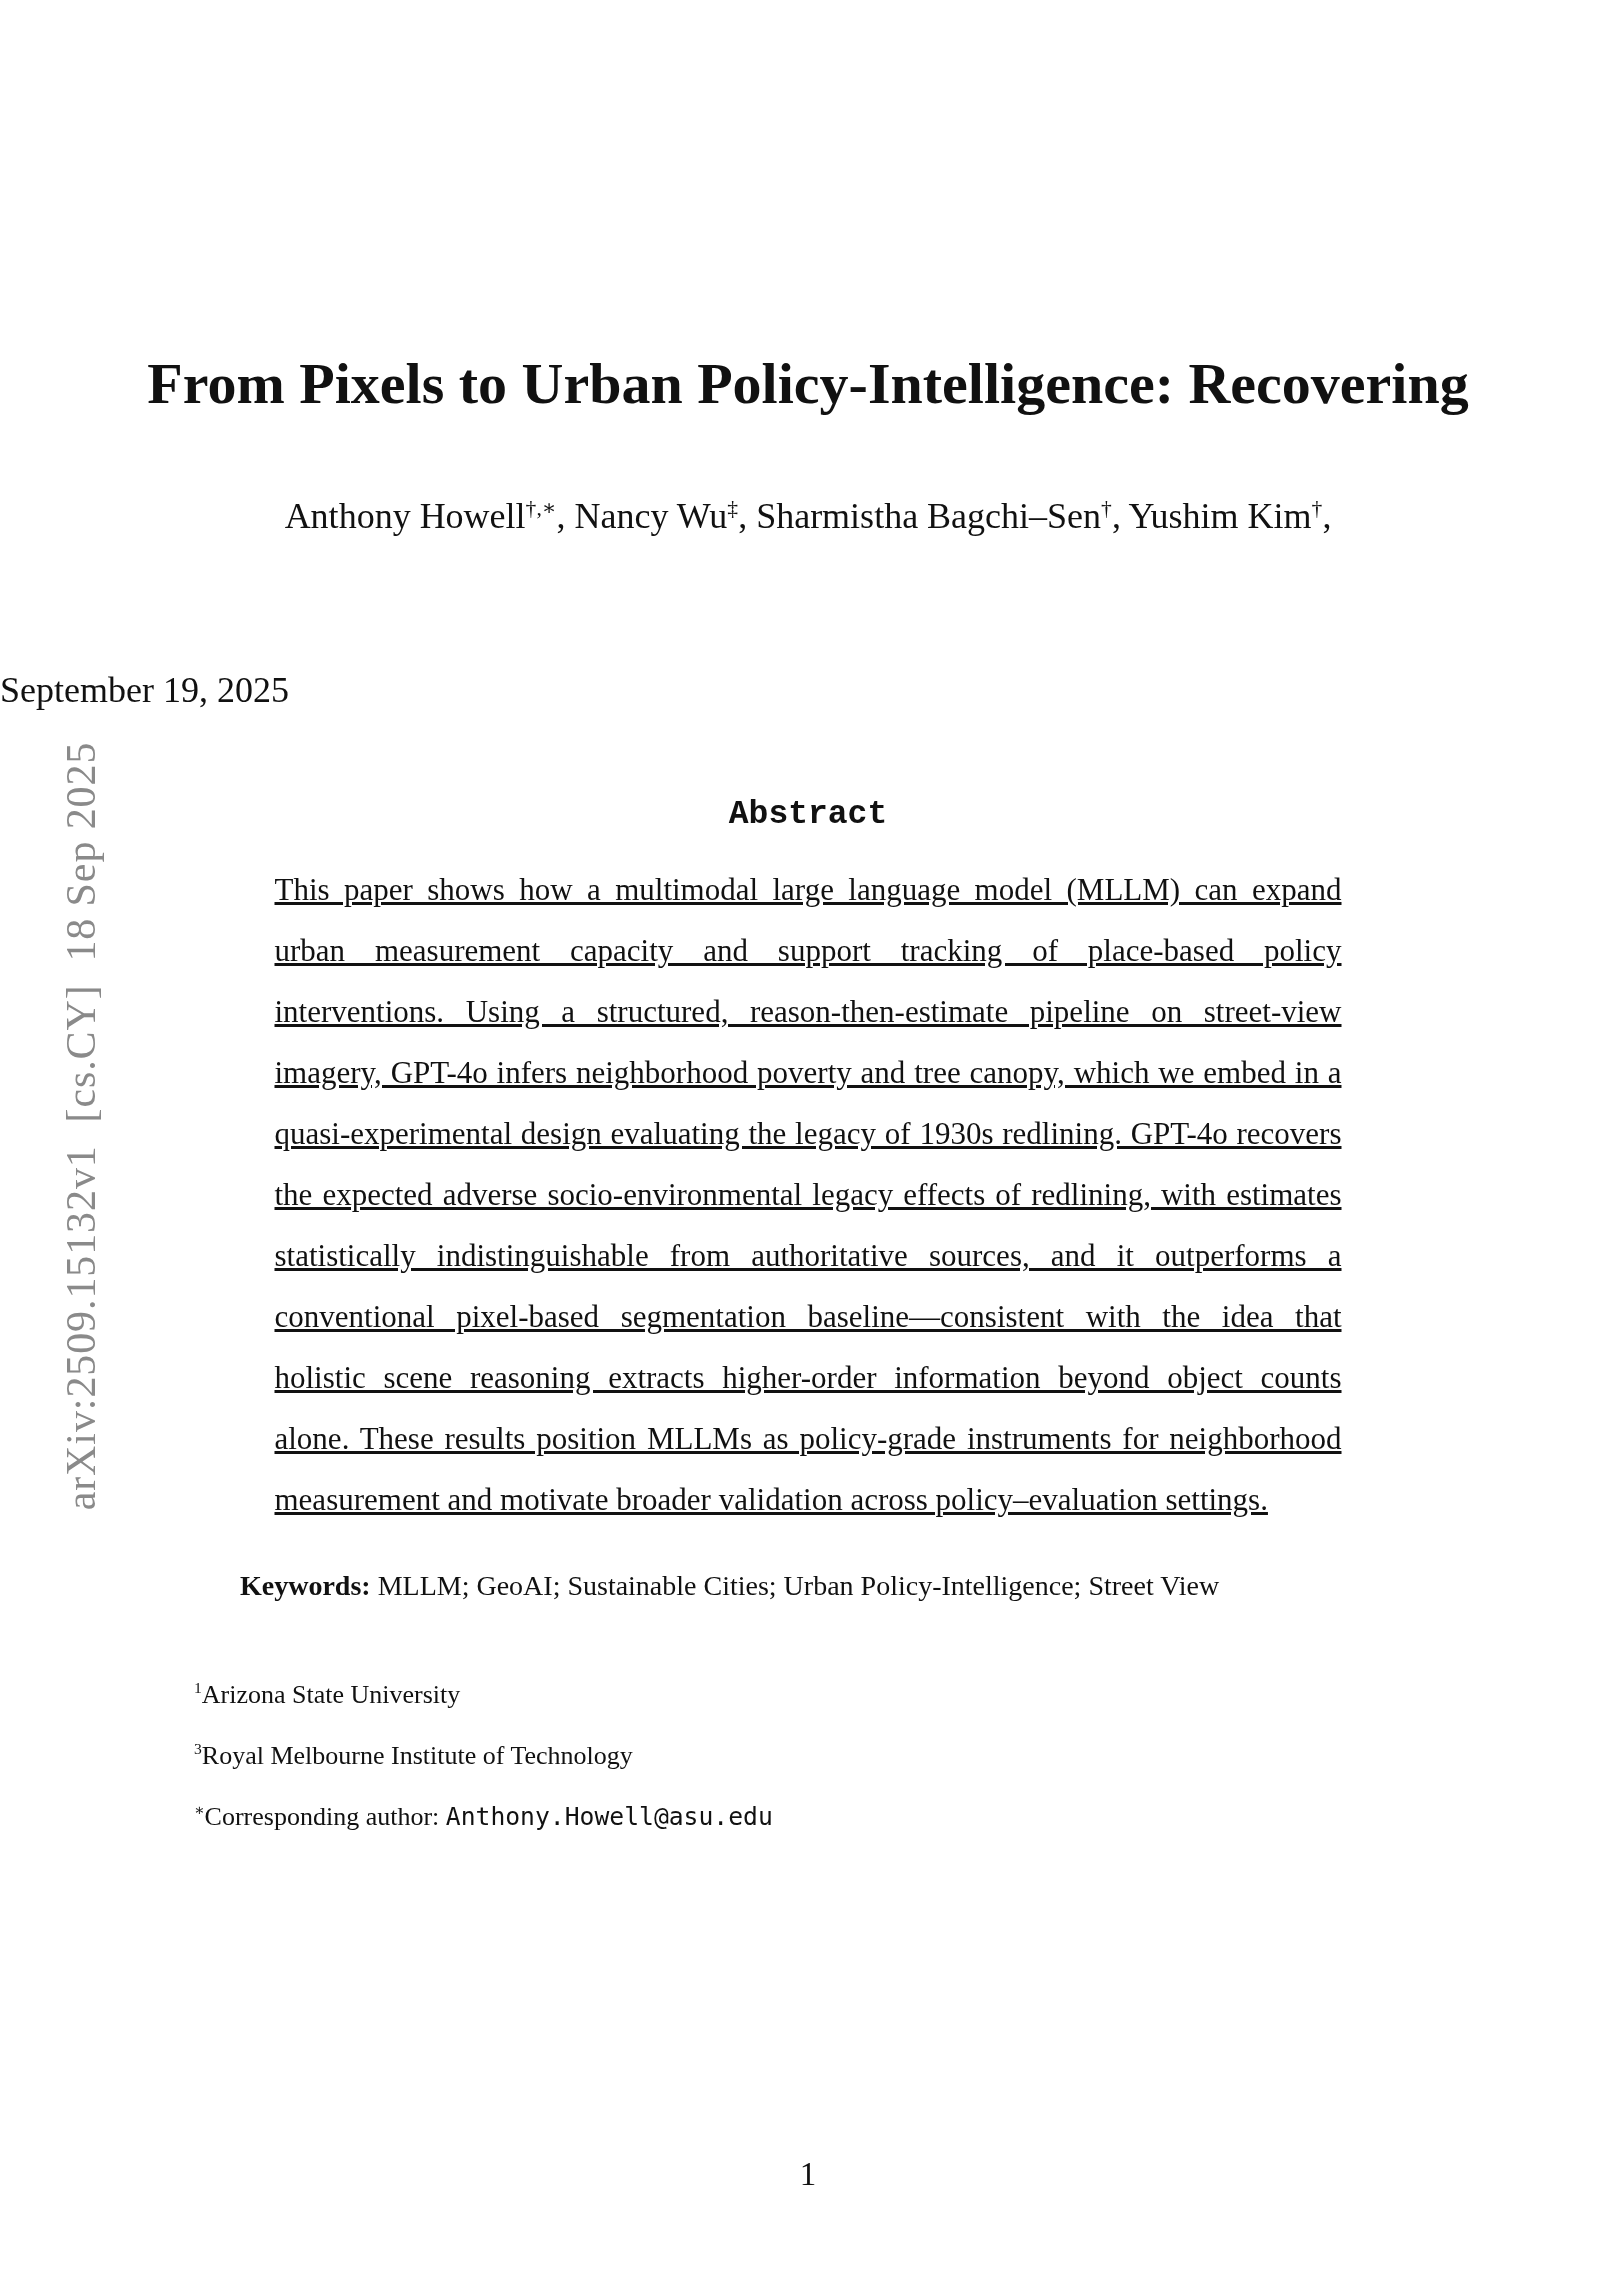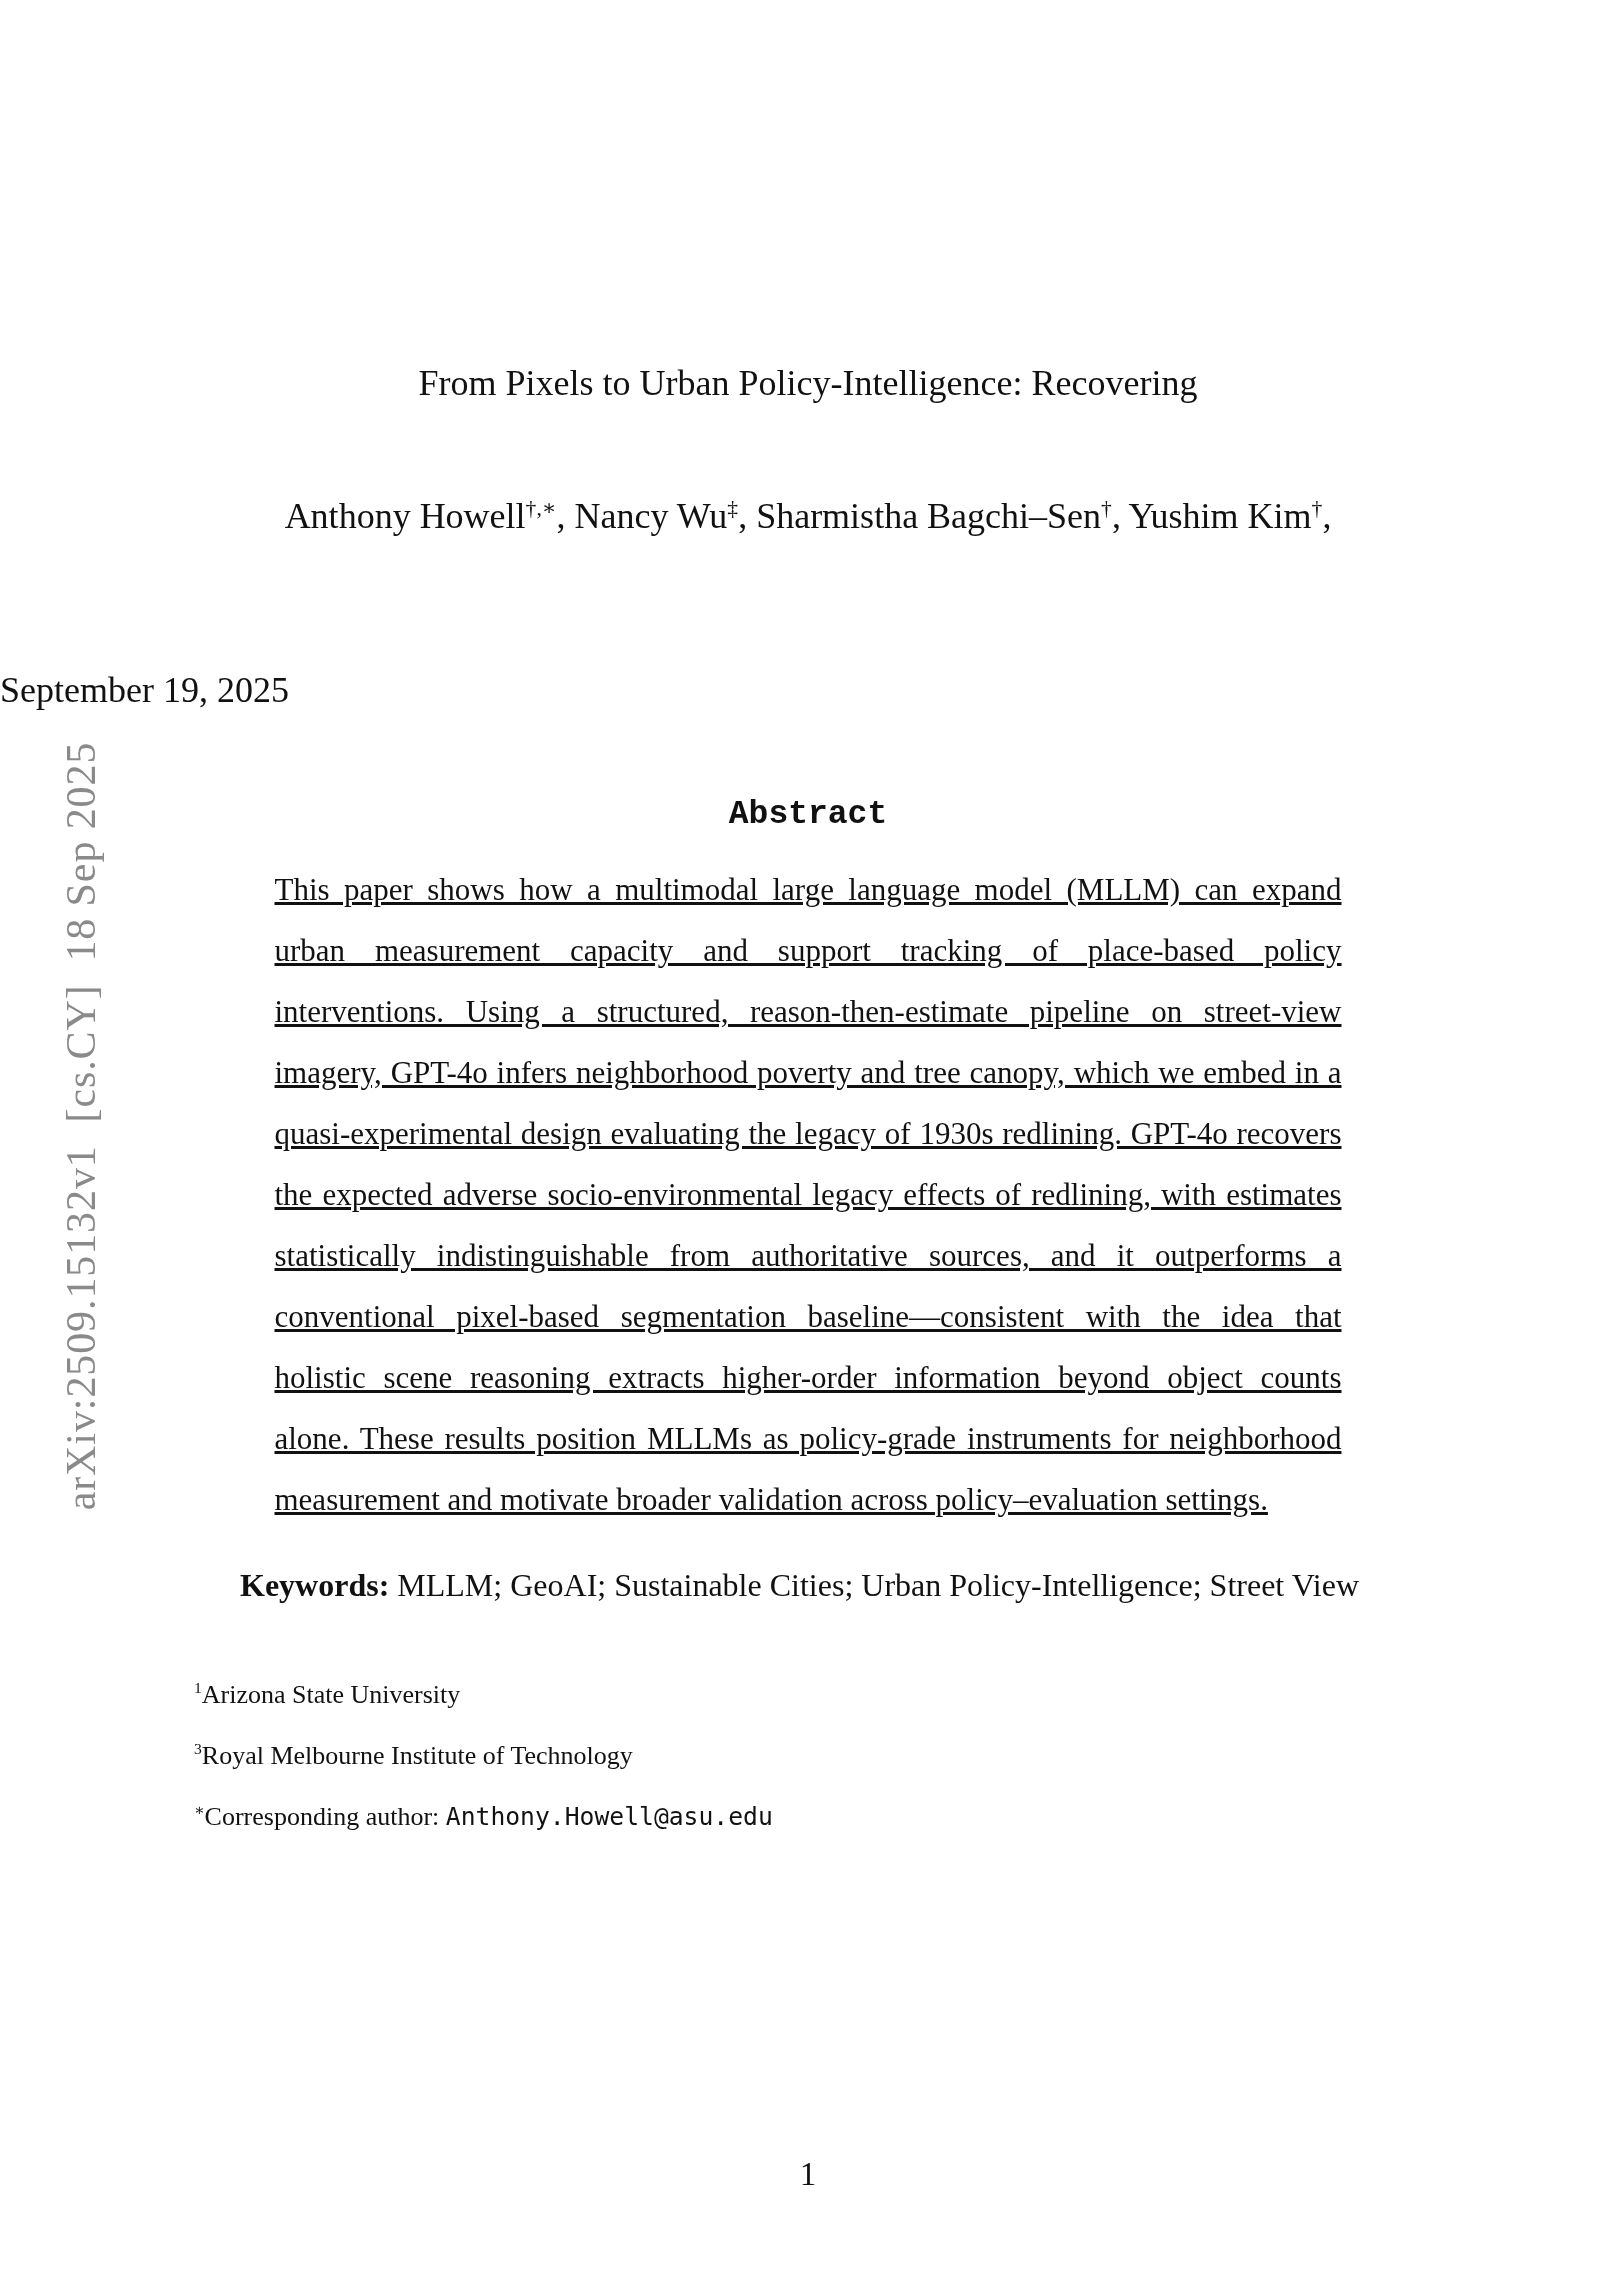--- a/index.html
+++ b/index.html
@@ -22,23 +22,23 @@
     top: 1126px;
     transform: translate(-50%, -50%) rotate(-90deg);
     font-size: 42px;
     color: #8a8a8a;
     white-space: pre;
     letter-spacing: 0.9px;
   }
   .title {
     margin: 329px 100px 0 100px;
     text-align: center;
-    font-size: 36px;
+    font-size: 58px;
     line-height: 109px;
-    font-weight: normal;
+    font-weight: bold;
   }
   .authors {
     margin-top: 39px;
     text-align: center;
     font-size: 36px;
     line-height: 78px;
   }
   .date {
     margin-top: 113px;
     text-align: left;
@@ -57,21 +57,21 @@
     margin: 24.4px auto 0 auto;
     width: 1067px;
     font-size: 31px;
     line-height: 61px;
     text-align: justify;
     hyphens: auto;
     text-decoration: underline;
   }
   .keywords {
     margin: 33px 194px 13px 240px;
-    font-size: 32px;
+    font-size: 28px;
     line-height: 45px;
   }
   .keywords .kw-label {
     font-weight: bold;
   }
   .footnotes {
     margin: 56px 194px 0 194px;
     font-size: 26px;
     line-height: 61px;
   }

